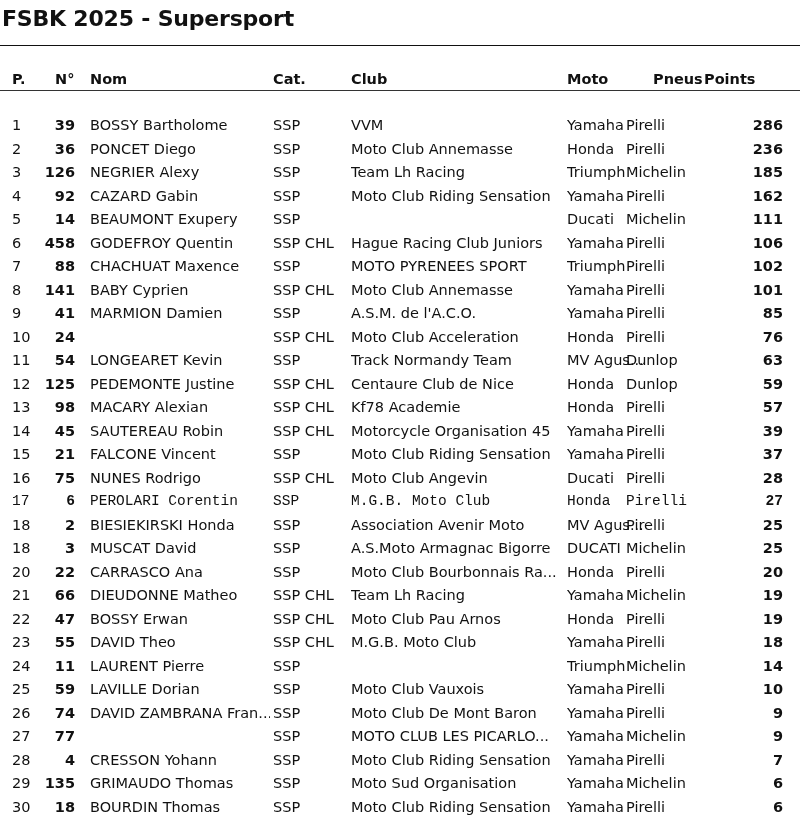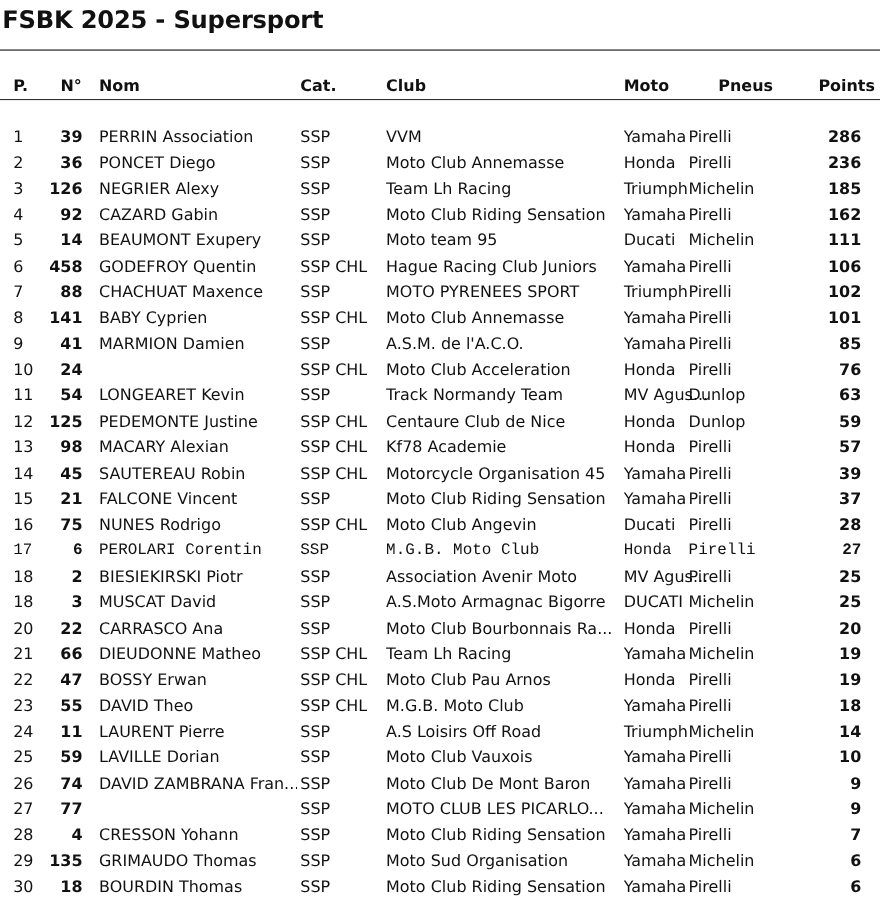--- a/index.html
+++ b/index.html
@@ -65,21 +65,21 @@
     .c-moto { left: 567px; width: 84px; }
     .c-pneus { left: 626px; width: 82px; }
     .c-pts { left: 735px; width: 48px; text-align: right; font-weight: bold; }
     .h-pos { left: 12px; }
     .h-num { left: 55px; }
     .h-nom { left: 90px; }
     .h-cat { left: 273px; }
     .h-club { left: 351px; }
     .h-moto { left: 567px; text-align: right; }
     .h-pneus { left: 653px; }
-    .h-pts { left: 744px; }
+    .h-pts { left: 704px; }
   </style>
 </head>
 <body>
 
 <div class="title">FSBK 2025 - Supersport</div>
 <div class="rule-top"></div>
 
 <div>
   <div class="hdr h-pos">P.</div>
   <div class="hdr h-num">N°</div>
@@ -89,21 +89,21 @@
   <div class="hdr h-moto">Moto</div>
   <div class="hdr h-pneus">Pneus</div>
   <div class="hdr h-pts">Points</div>
 </div>
 <div class="rule-header"></div>
 
 <div id="table-body">
     <div class="row" style="top: 115px;">
       <div class="cell c-pos">1</div>
       <div class="cell c-num">39</div>
-      <div class="cell c-nom">PERRIN Association</div>
+      <div class="cell c-nom">BOSSY Bartholome</div>
       <div class="cell c-cat">SSP</div>
       <div class="cell c-club">VVM</div>
       <div class="cell c-moto">Yamaha</div>
       <div class="cell c-pneus">Pirelli</div>
       <div class="cell c-pts">286</div>
     </div>
     <div class="row" style="top: 138.5px;">
       <div class="cell c-pos">2</div>
       <div class="cell c-num">36</div>
       <div class="cell c-nom">PONCET Diego</div>
@@ -131,21 +131,20 @@
       <div class="cell c-club">Moto Club Riding Sensation</div>
       <div class="cell c-moto">Yamaha</div>
       <div class="cell c-pneus">Pirelli</div>
       <div class="cell c-pts">162</div>
     </div>
     <div class="row" style="top: 209px;">
       <div class="cell c-pos">5</div>
       <div class="cell c-num">14</div>
       <div class="cell c-nom">BEAUMONT Exupery</div>
       <div class="cell c-cat">SSP</div>
-      <div class="cell c-club">Moto team 95</div>
       <div class="cell c-moto">Ducati</div>
       <div class="cell c-pneus">Michelin</div>
       <div class="cell c-pts">111</div>
     </div>
     <div class="row" style="top: 232.5px;">
       <div class="cell c-pos">6</div>
       <div class="cell c-num">458</div>
       <div class="cell c-nom">GODEFROY Quentin</div>
       <div class="cell c-cat">SSP CHL</div>
       <div class="cell c-club">Hague Racing Club Juniors</div>
@@ -258,21 +257,21 @@
       <div class="cell c-nom">PEROLARI Corentin</div>
       <div class="cell c-cat">SSP</div>
       <div class="cell c-club">M.G.B. Moto Club</div>
       <div class="cell c-moto">Honda</div>
       <div class="cell c-pneus">Pirelli</div>
       <div class="cell c-pts">27</div>
     </div>
     <div class="row" style="top: 514.5px;">
       <div class="cell c-pos">18</div>
       <div class="cell c-num">2</div>
-      <div class="cell c-nom">BIESIEKIRSKI Piotr</div>
+      <div class="cell c-nom">BIESIEKIRSKI Honda</div>
       <div class="cell c-cat">SSP</div>
       <div class="cell c-club">Association Avenir Moto</div>
       <div class="cell c-moto">MV Agus...</div>
       <div class="cell c-pneus">Pirelli</div>
       <div class="cell c-pts">25</div>
     </div>
     <div class="row" style="top: 538px;">
       <div class="cell c-pos">18</div>
       <div class="cell c-num">3</div>
       <div class="cell c-nom">MUSCAT David</div>
@@ -320,21 +319,20 @@
       <div class="cell c-club">M.G.B. Moto Club</div>
       <div class="cell c-moto">Yamaha</div>
       <div class="cell c-pneus">Pirelli</div>
       <div class="cell c-pts">18</div>
     </div>
     <div class="row" style="top: 655.5px;">
       <div class="cell c-pos">24</div>
       <div class="cell c-num">11</div>
       <div class="cell c-nom">LAURENT Pierre</div>
       <div class="cell c-cat">SSP</div>
-      <div class="cell c-club">A.S Loisirs Off Road</div>
       <div class="cell c-moto">Triumph</div>
       <div class="cell c-pneus">Michelin</div>
       <div class="cell c-pts">14</div>
     </div>
     <div class="row" style="top: 679px;">
       <div class="cell c-pos">25</div>
       <div class="cell c-num">59</div>
       <div class="cell c-nom">LAVILLE Dorian</div>
       <div class="cell c-cat">SSP</div>
       <div class="cell c-club">Moto Club Vauxois</div>

